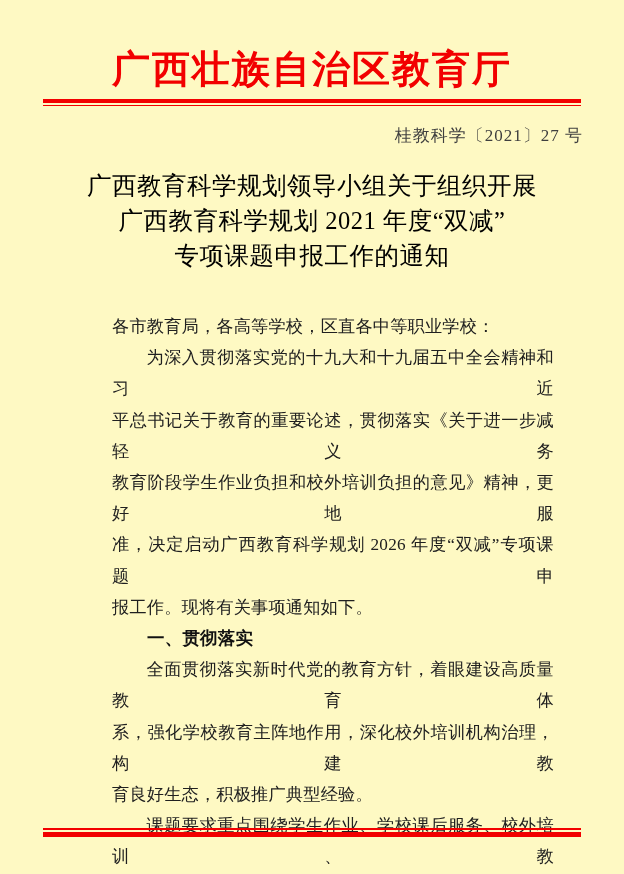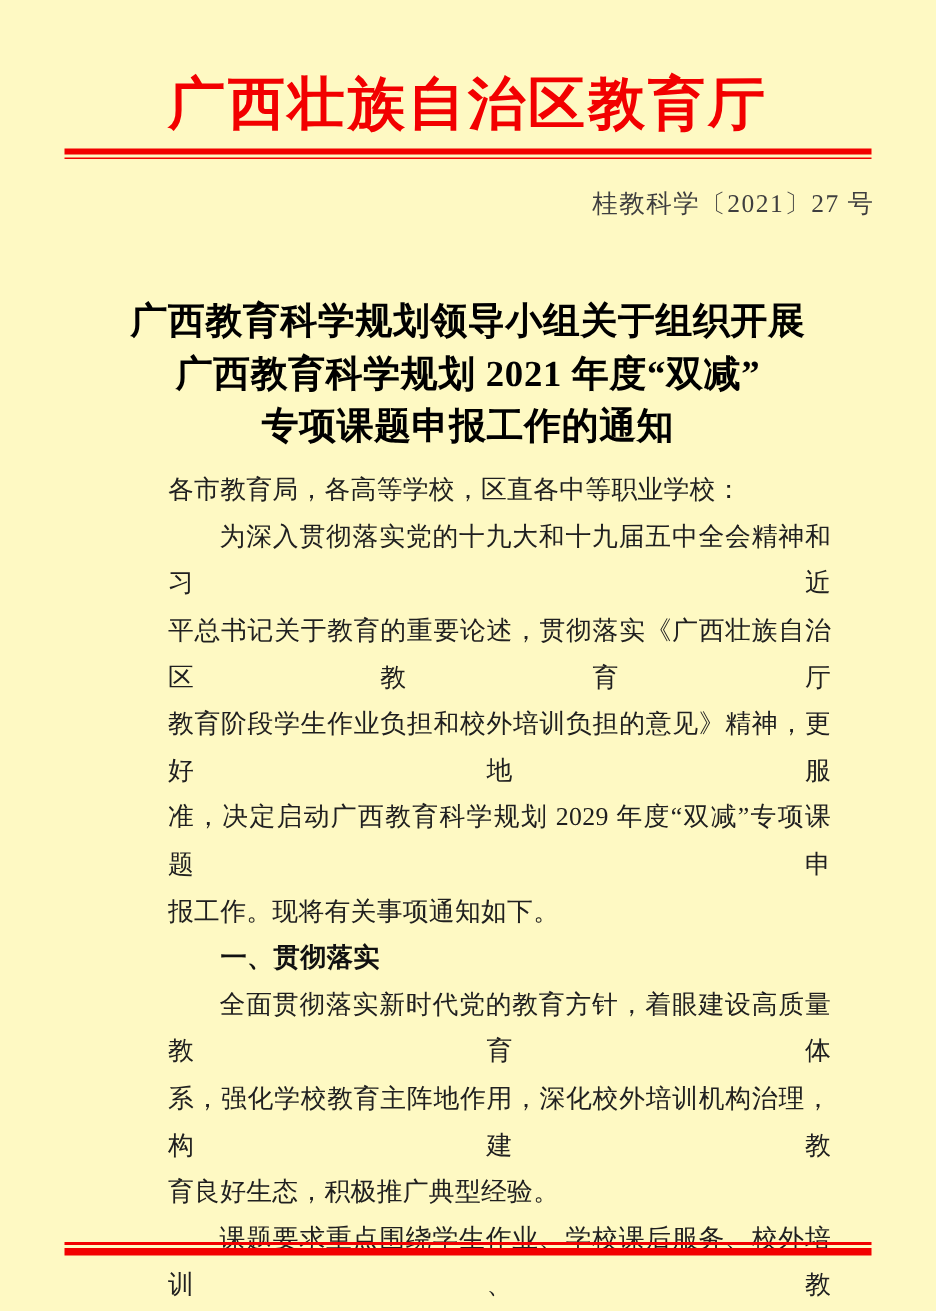--- a/index.html
+++ b/index.html
@@ -25,23 +25,23 @@
   .rule-top .gap{height:2px;}
   .rule-top .thin{height:1px;background:#f20000;}
   .doc-number{
     position:absolute;top:124px;right:41px;
     font-size:17px;color:#3f3f3f;
     letter-spacing:1px;
     white-space:nowrap;
   }
   
   .notice-title{
-    position:absolute;top:197px;left:0;width:624px;
+    position:absolute;top:168px;left:0;width:624px;
     text-align:center;
-    font-size:24.5px;font-weight:bold;color:#000;
+    font-size:24.5px;font-weight:normal;color:#000;
     line-height:35px;letter-spacing:0.5px;
   }
   
   .doc-body{
     position:absolute;top:311px;left:70px;width:484px;
     font-size:17.2px;color:#202020;
     line-height:31.2px;
     letter-spacing:0.2px;
   }
   .line{white-space:nowrap;margin-left:42px;}
@@ -75,23 +75,23 @@
 
   <div class="notice-title">
     <div>广西教育科学规划领导小组关于组织开展</div>
     <div>广西教育科学规划 2021 年度“双减”</div>
     <div>专项课题申报工作的通知</div>
   </div>
 
   <div class="doc-body">
     <div class="line">各市教育局，各高等学校，区直各中等职业学校：</div>
     <div class="line indent fill">为深入贯彻落实党的十九大和十九届五中全会精神和习近</div>
-    <div class="line fill">平总书记关于教育的重要论述，贯彻落实《广西壮族自治区教育厅</div>
+    <div class="line fill">平总书记关于教育的重要论述，贯彻落实《关于进一步减轻义务</div>
     <div class="line fill">教育阶段学生作业负担和校外培训负担的意见》精神，更好地服</div>
-    <div class="line fill">准，决定启动广西教育科学规划 2029 年度“双减”专项课题申</div>
+    <div class="line fill">准，决定启动广西教育科学规划 2026 年度“双减”专项课题申</div>
     <div class="line">报工作。现将有关事项通知如下。</div>
     <div class="line indent h1">一、贯彻落实</div>
     <div class="line indent fill">全面贯彻落实新时代党的教育方针，着眼建设高质量教育体</div>
     <div class="line fill">系，强化学校教育主阵地作用，深化校外培训机构治理，构建教</div>
     <div class="line">育良好生态，积极推广典型经验。</div>
     <div class="line indent fill">课题要求重点围绕学生作业、学校课后服务、校外培训、教</div>
 
   </div>
 
   <div class="rule-bottom">

